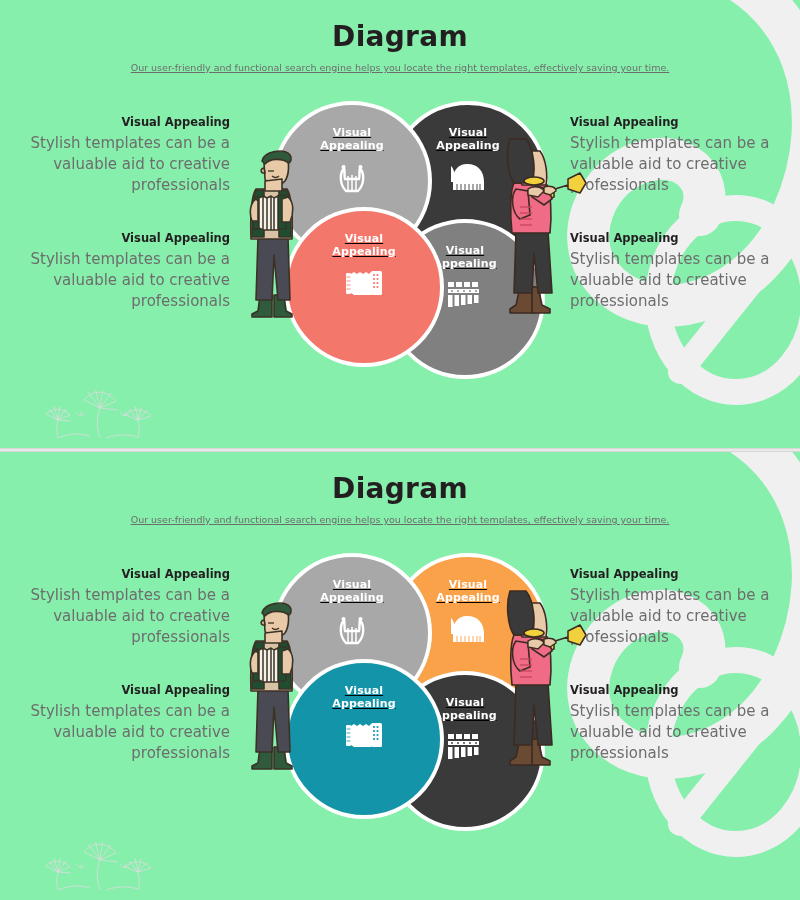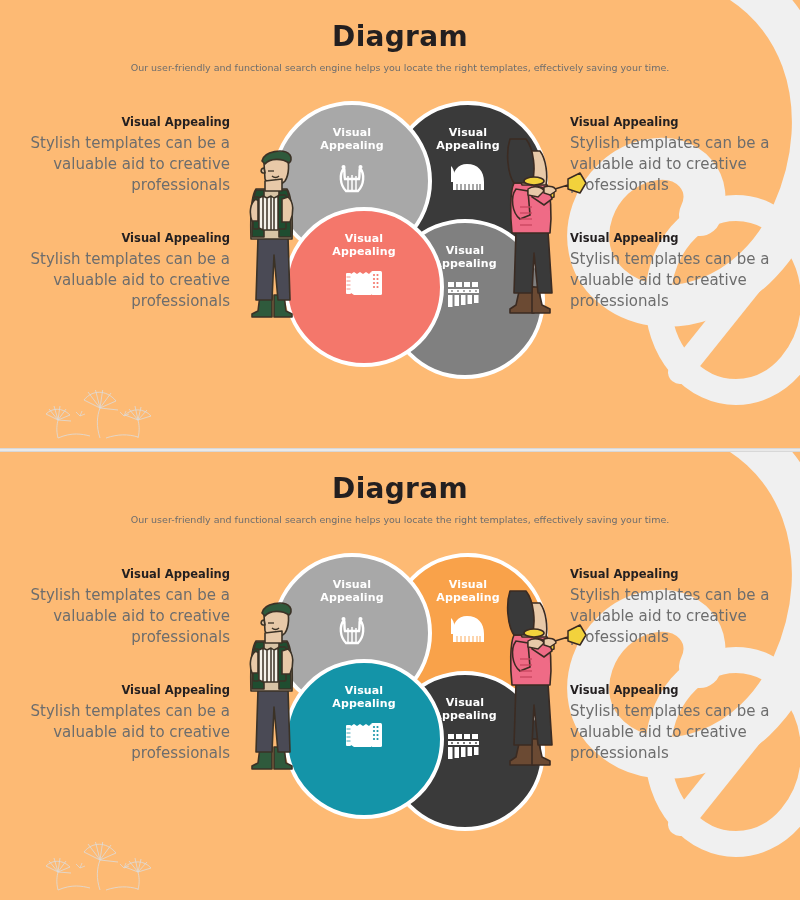--- a/index.html
+++ b/index.html
@@ -17,21 +17,21 @@
   .deck {
     width: 800px;
     height: 900px;
     position: relative;
   }
 
   .slide {
     position: relative;
     width: 800px;
     height: 448px;
-    background: #fdba74;
+    background: #86efac;
     overflow: hidden;
   }
 
   .slide-divider {
     width: 800px;
     height: 4px;
     background: #e9e9e9;
     border-top: 1px solid #d8d8d8;
     border-bottom: 1px solid #d8d8d8;
     box-sizing: border-box;
@@ -72,20 +72,21 @@
     color: #231f20;
     letter-spacing: 0.3px;
     margin: 0;
     line-height: 1.1;
   }
   .slide-subtitle {
     font-size: 9.5px;
     color: #6d6d6d;
     margin: 9px 0 0 0;
     line-height: 1.2;
+    text-decoration: underline;
   }
 
   
   .stage {
     position: relative;
     z-index: 2;
     width: 788px;
     height: 360px;
   }
 
@@ -95,20 +96,21 @@
     width: 160px;
     height: 160px;
     border-radius: 50%;
     border: 4px solid #ffffff;
     box-sizing: border-box;
     display: flex;
     flex-direction: column;
     align-items: center;
     justify-content: flex-start;
     padding-top: 22px;
+    text-decoration: underline;
   }
   .circle.c-tl { left: 272px; top: 28px; }
   .circle.c-tr { left: 388px; top: 28px; }
   .circle.c-bl { left: 284px; top: 134px; }
   .circle.c-br { left: 385px; top: 146px; }
 
   .c-tl { z-index: 4; }
   .c-tr { z-index: 3; }
   .c-bl { z-index: 6; }
   .c-br { z-index: 5; }

